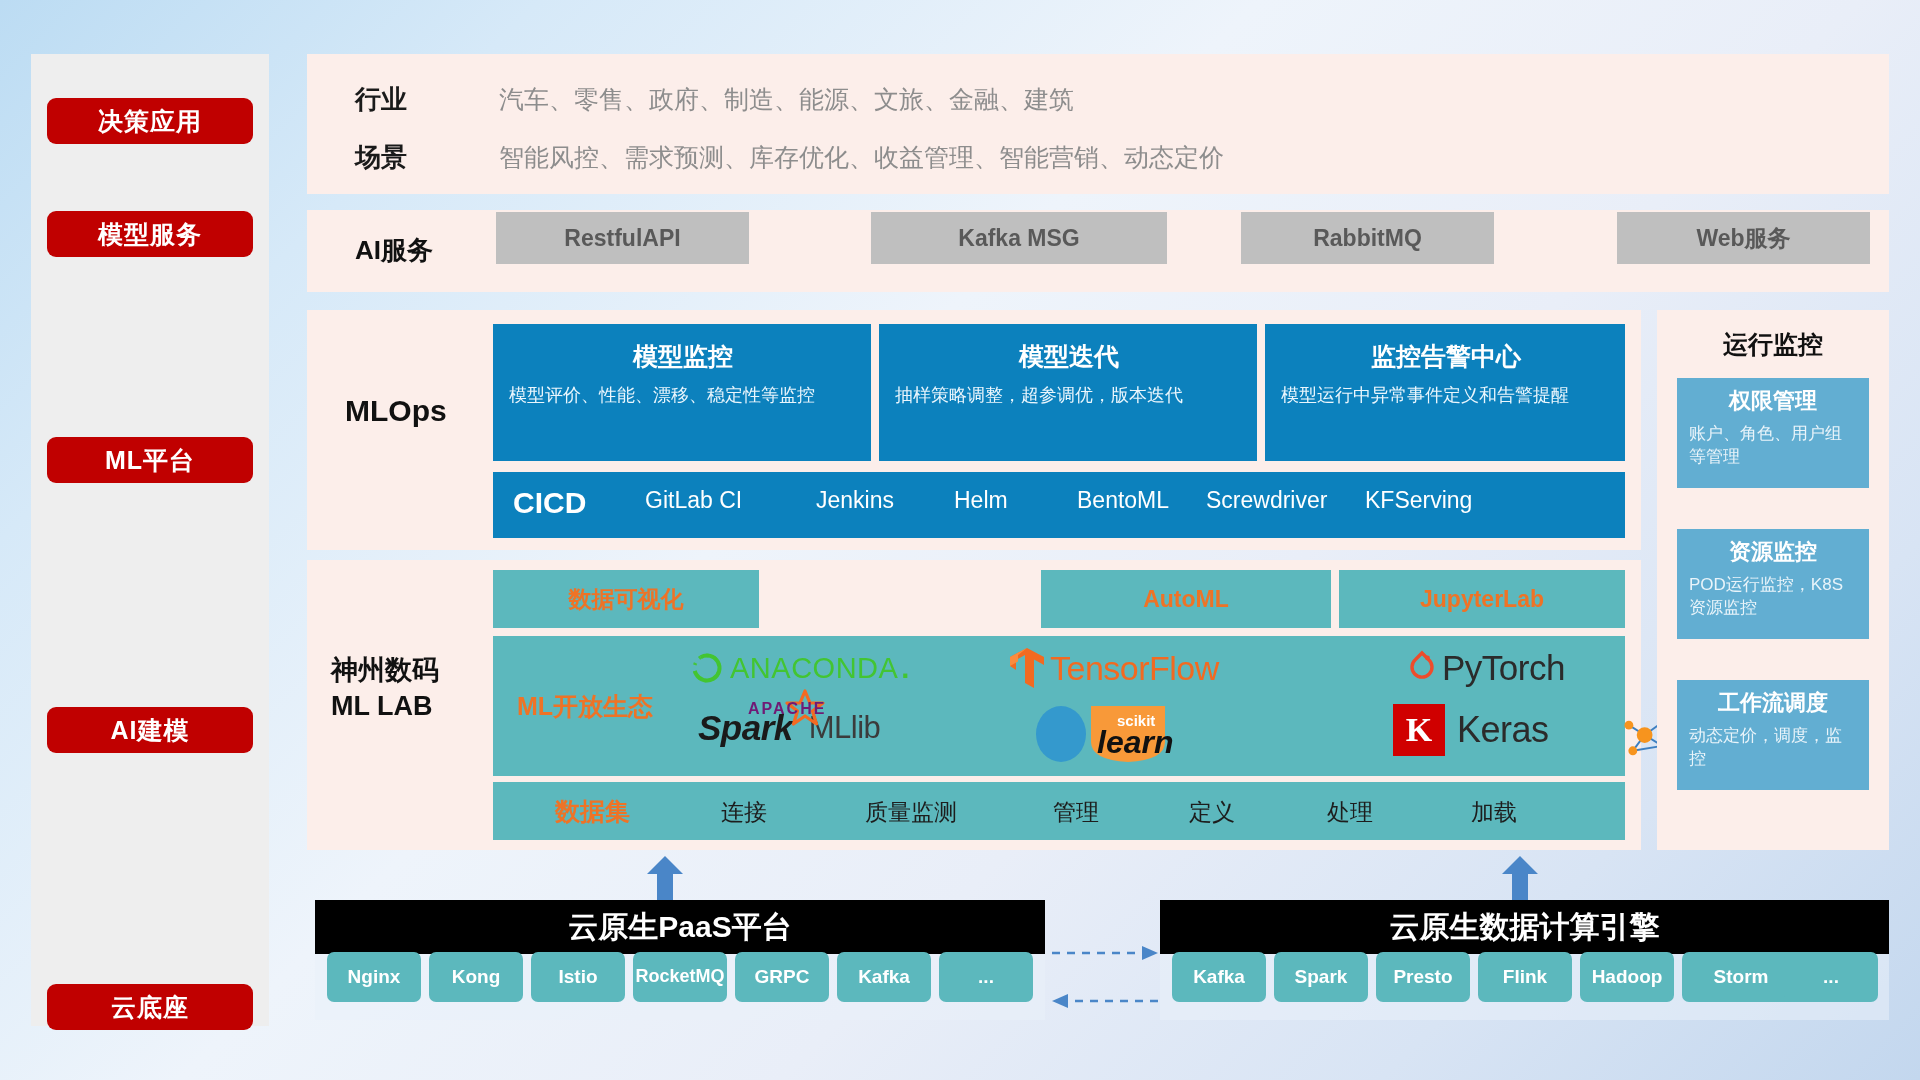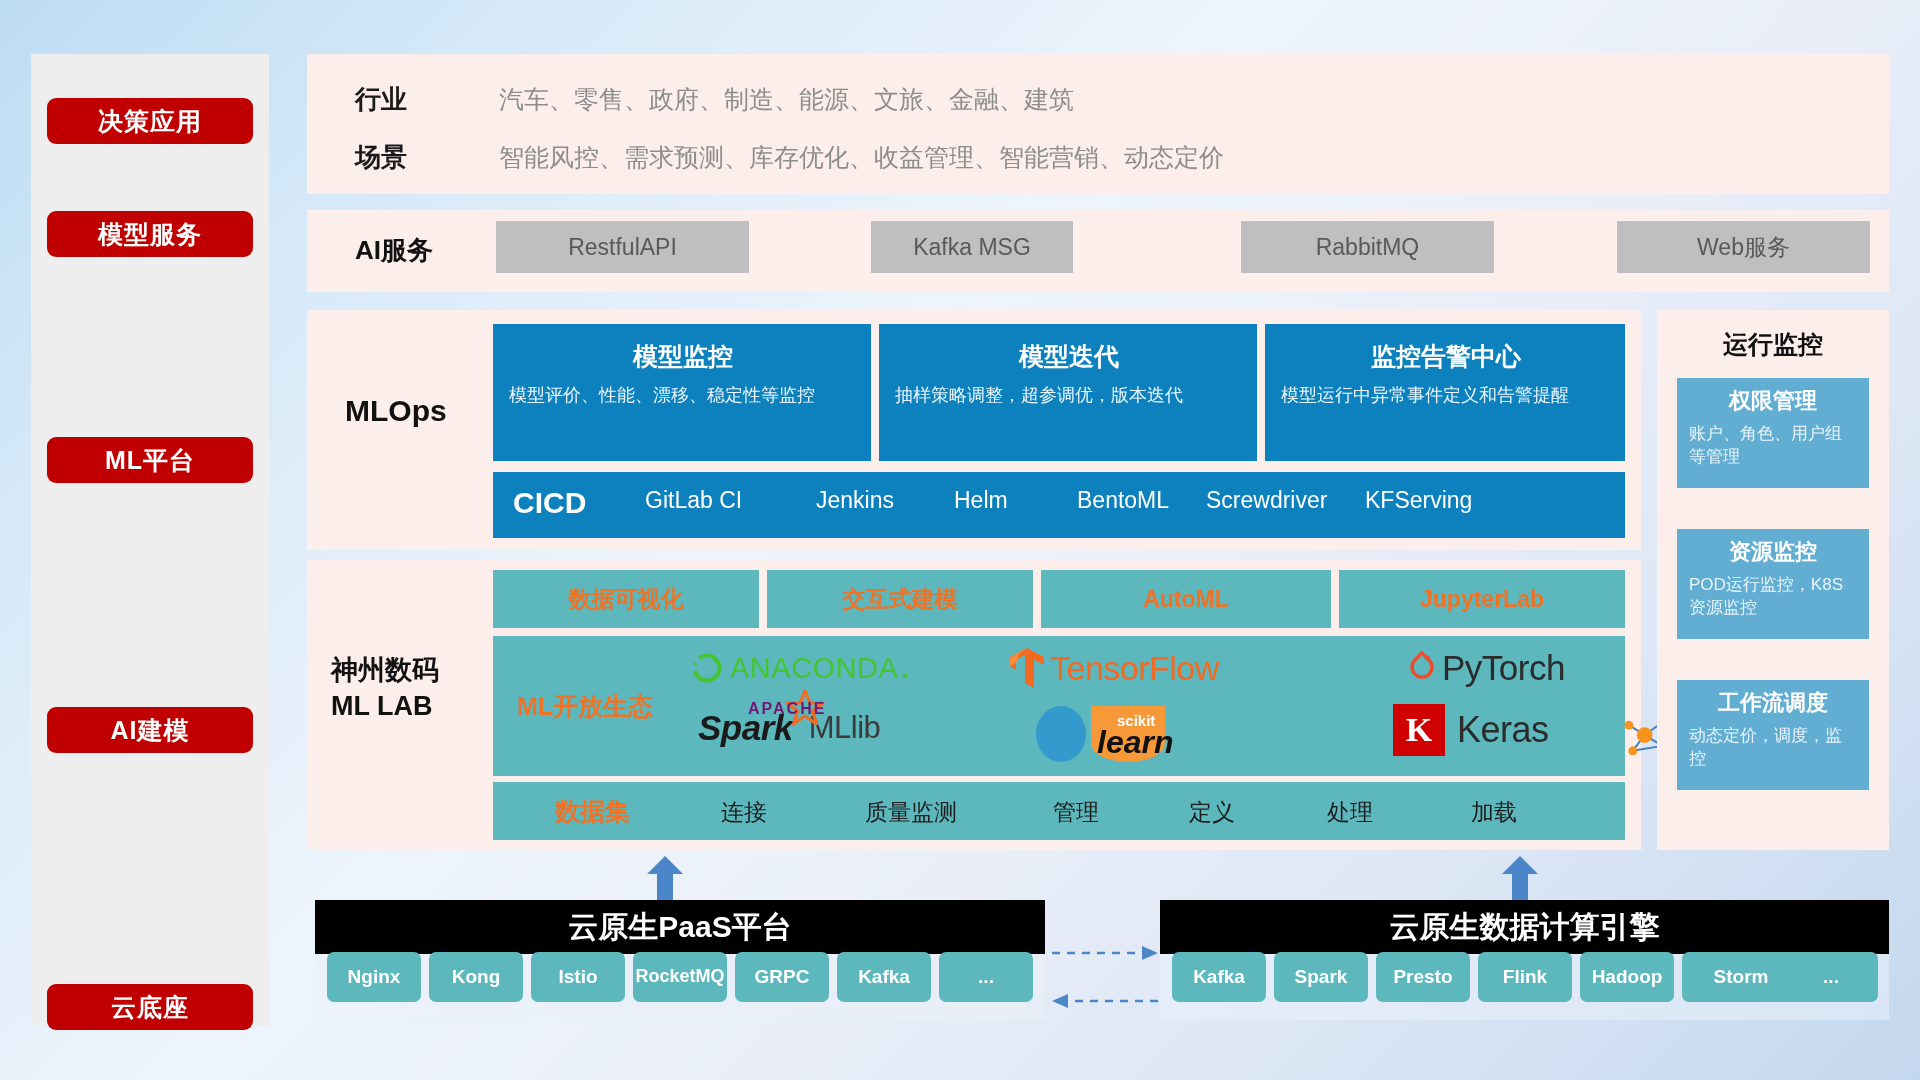--- a/index.html
+++ b/index.html
@@ -56,24 +56,24 @@
   }
   .kv-val {
     position: absolute; left: 192px;
     font-size: 25px; color: #8d8d8d;
     white-space: nowrap;
   }
 
   
   #blk-aisvc { left: 307px; top: 210px; width: 1582px; height: 82px; }
   .gray-chip {
-    position: absolute; top: 11px; height: 52px;
+    position: absolute; top: 2px; height: 52px;
     background: #bfbfbf;
     color: #595959;
-    font-size: 23px; font-weight: normal;
+    font-size: 23px; font-weight: bold;
     display: flex; align-items: center; justify-content: center;
     white-space: nowrap;
   }
 
   
   #blk-mlops { left: 307px; top: 310px; width: 1334px; height: 240px; }
   .mlops-card {
     position: absolute; top: 14px; height: 137px;
     background: #0c81bd;
     color: #fff;
@@ -200,21 +200,21 @@
   <div class="panel" id="blk-apps">
     <div class="kv-key" style="top:28px">行业</div>
     <div class="kv-val" style="top:29px">汽车、零售、政府、制造、能源、文旅、金融、建筑</div>
     <div class="kv-key" style="top:86px">场景</div>
     <div class="kv-val" style="top:87px">智能风控、需求预测、库存优化、收益管理、智能营销、动态定价</div>
   </div>
 
   <div class="panel" id="blk-aisvc">
     <div class="row-label" style="left:48px; top:23px">AI服务</div>
     <div class="gray-chip" style="left:189px;  width:253px">RestfulAPI</div>
-    <div class="gray-chip" style="left:564px;  width:202px">Kafka MSG</div>
+    <div class="gray-chip" style="left:564px;  width:296px">Kafka MSG</div>
     <div class="gray-chip" style="left:934px;  width:253px">RabbitMQ</div>
     <div class="gray-chip" style="left:1310px; width:253px">Web服务</div>
   </div>
 
   <div class="panel" id="blk-mlops">
     <div class="row-label" style="left:38px; top:84px; font-size:30px">MLOps</div>
 
     <div class="mlops-card" style="left:186px; width:378px">
       <span class="t">模型监控</span>
       <span class="d">模型评价、性能、漂移、稳定性等监控</span>
@@ -239,21 +239,20 @@
     </div>
   </div>
 
   <div class="panel" id="blk-mllab">
     <div class="row-label" style="left:24px; top:92px; font-size:27px; line-height:1.35">
       <span>神州数码</span><br>
       <span>ML LAB</span>
     </div>
 
     <div class="teal-tab" style="left:186px; width:266px">数据可视化</div>
-    <div class="teal-tab" style="left:460px; width:266px">交互式建模</div>
     <div class="teal-tab" style="left:734px; width:290px">AutoML</div>
     <div class="teal-tab" style="left:1032px; width:286px">JupyterLab</div>
 
     <div id="eco-band">
       <div id="eco-label">ML开放生态</div>
 
       <div class="logo" style="left:197px; top:15px">
         <svg width="34" height="34" viewBox="0 0 34 34">
           <circle cx="17" cy="17" r="12.5" fill="none" stroke="#43c532" stroke-width="4" stroke-dasharray="62 16" transform="rotate(-120 17 17)"></circle>
           <circle cx="17" cy="17" r="12.5" fill="none" stroke="#43c532" stroke-width="3.5" stroke-dasharray="2 6" transform="rotate(120 17 17)" opacity="0.95"></circle>

